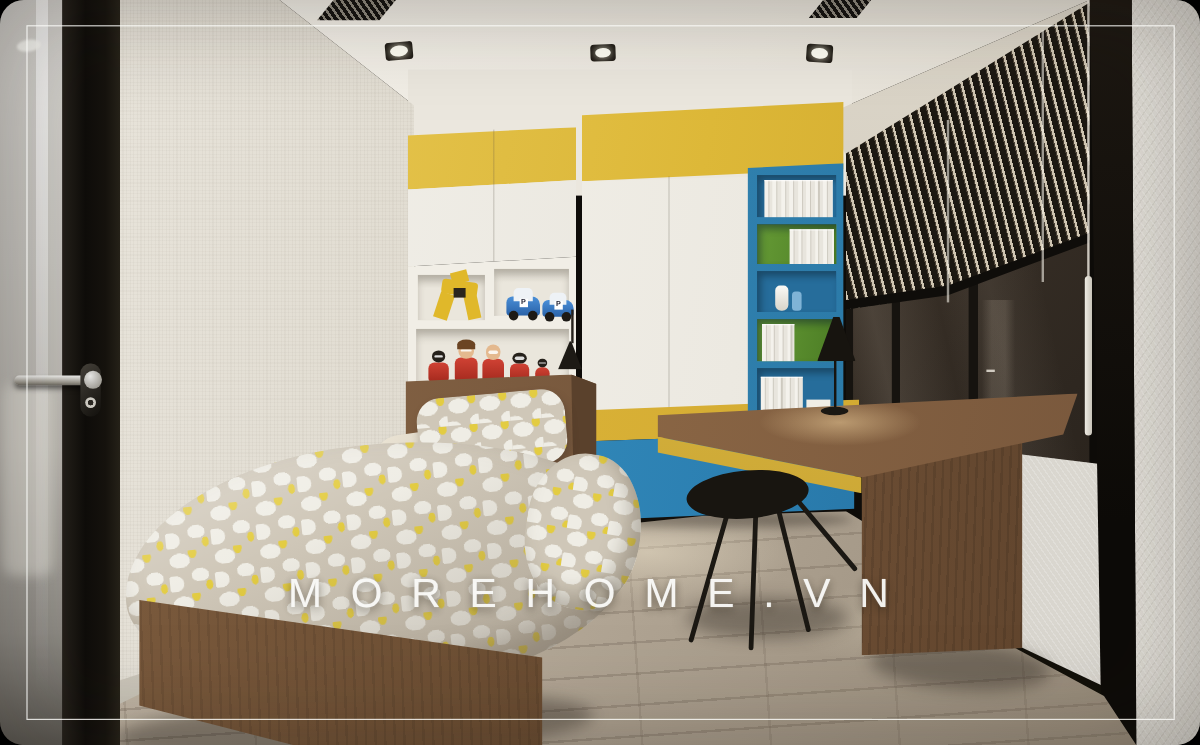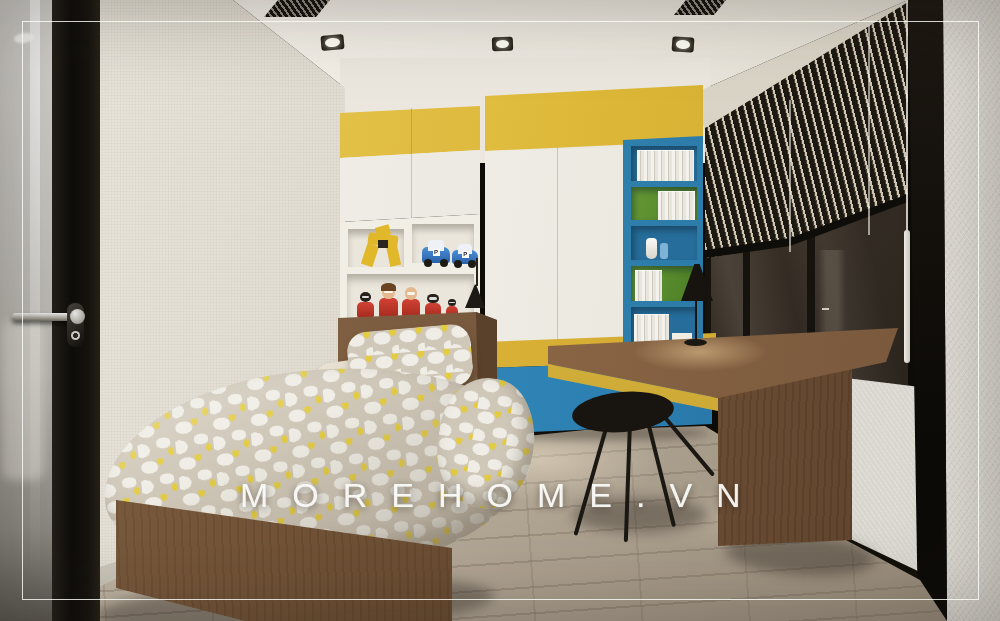--- a/index.html
+++ b/index.html
@@ -1,17 +1,17 @@
 <!DOCTYPE html>
 <html style="--accent-yellow: #ddb838; --yellow-deep: #c79f28; --accent-blue: #2f86b8; --blue-deep: #1f6793; --shelf-green: #5a8a2e; --wood: #8a6747; --wood-dark: #5f452e; --wall-left: #ded9ce; --ceiling: #f4f1ea; --back-wall: #ebe7de; --right-wall: #d8d5ce; --floor-wood: #b4a899; --glass-dark: #3b342d; --frame-black: #16130f; --white-door: #f4f2ec; --toy-red: #c23529; --duvet-grey: #cfc7b8; --duvet-base: #efede5; --watermark-white: #fafaf8;"><head>
 <meta charset="utf-8">
 <style>
   html,body{margin:0;padding:0;background:#000;}
   .stage{position:relative;width:1000px;height:621px;overflow:hidden;
-    font-family:"Liberation Sans",sans-serif;background:#0e0c09;}
+    font-family:"Liberation Sans",sans-serif;background:#0e0c09;border-radius:20px;}
   .stage *{position:absolute;box-sizing:border-box;}
 
   
   .full{left:0;top:0;width:1000px;height:621px;}
   .ceiling{background:linear-gradient(105deg,#f6f3ec 10%,#ece8df 55%,#ddd8cd 95%);
     clip-path:polygon(233px 0,908px 0,690px 95px,345px 88px);}
   .backwall{left:340px;top:58px;width:370px;height:105px;background:#ebe7de;}
   .leftwall{background:linear-gradient(100deg,#e9e5dc 0%,#ddd8cc 55%,#cbc5b8 100%);
     clip-path:polygon(97px 0,233px 0,345px 88px,345px 497px,97px 588px);}
   .leftwall-tex{clip-path:polygon(97px 0,233px 0,345px 88px,345px 497px,97px 588px);

